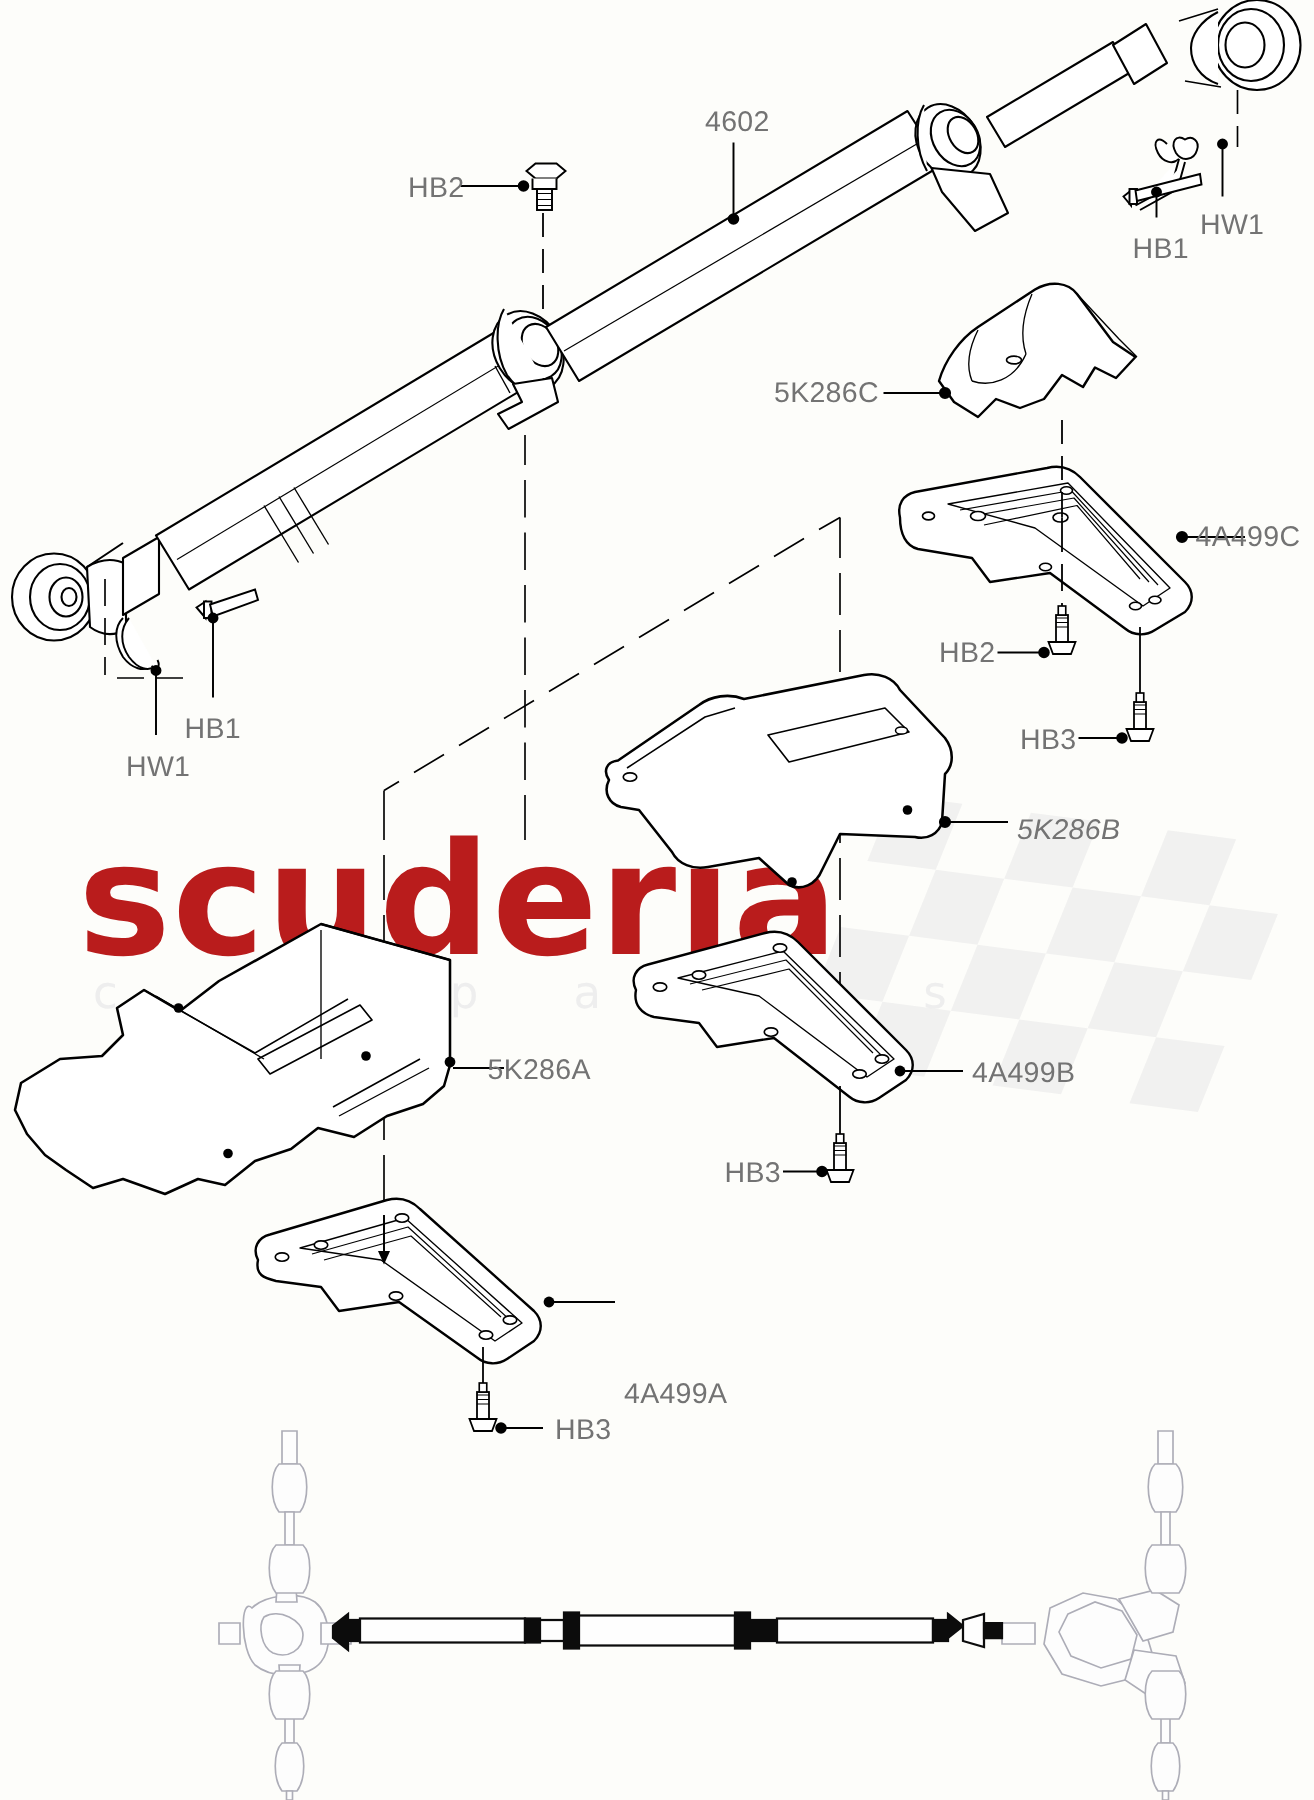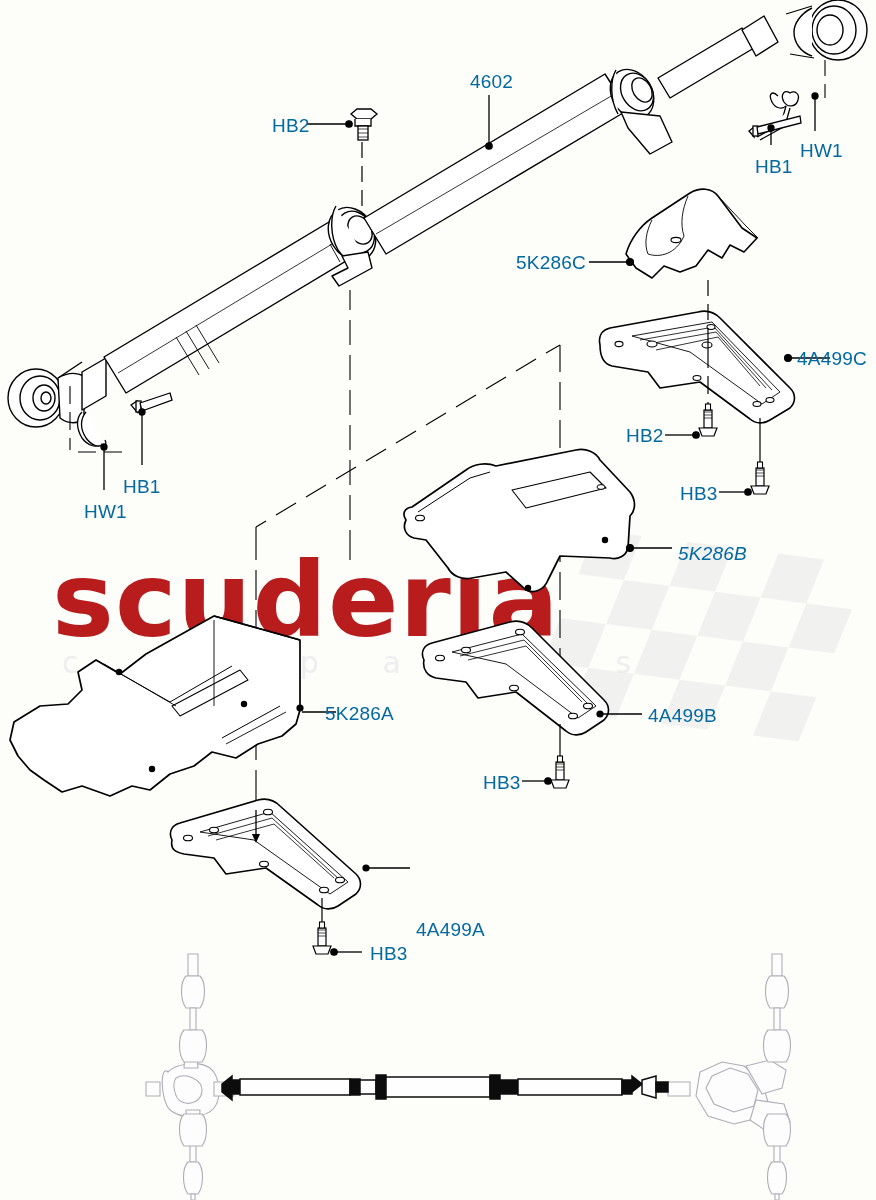--- a/index.html
+++ b/index.html
@@ -12,21 +12,21 @@
   #stage{
     position:relative;
     width:876px;height:1200px;
     background:#fdfdfa;
   }
   #art{position:absolute;left:0;top:0;width:876px;height:1200px;}
 
   
   .lbl{
     position:absolute;
-    color:#0369a1;
+    color:#737373;
     font-family:"Liberation Sans", sans-serif;
     font-size:19px;
     font-weight:400;
     letter-spacing:.2px;
     white-space:nowrap;
     line-height:19px;
   }
 
   
   .wm-scuderia{

